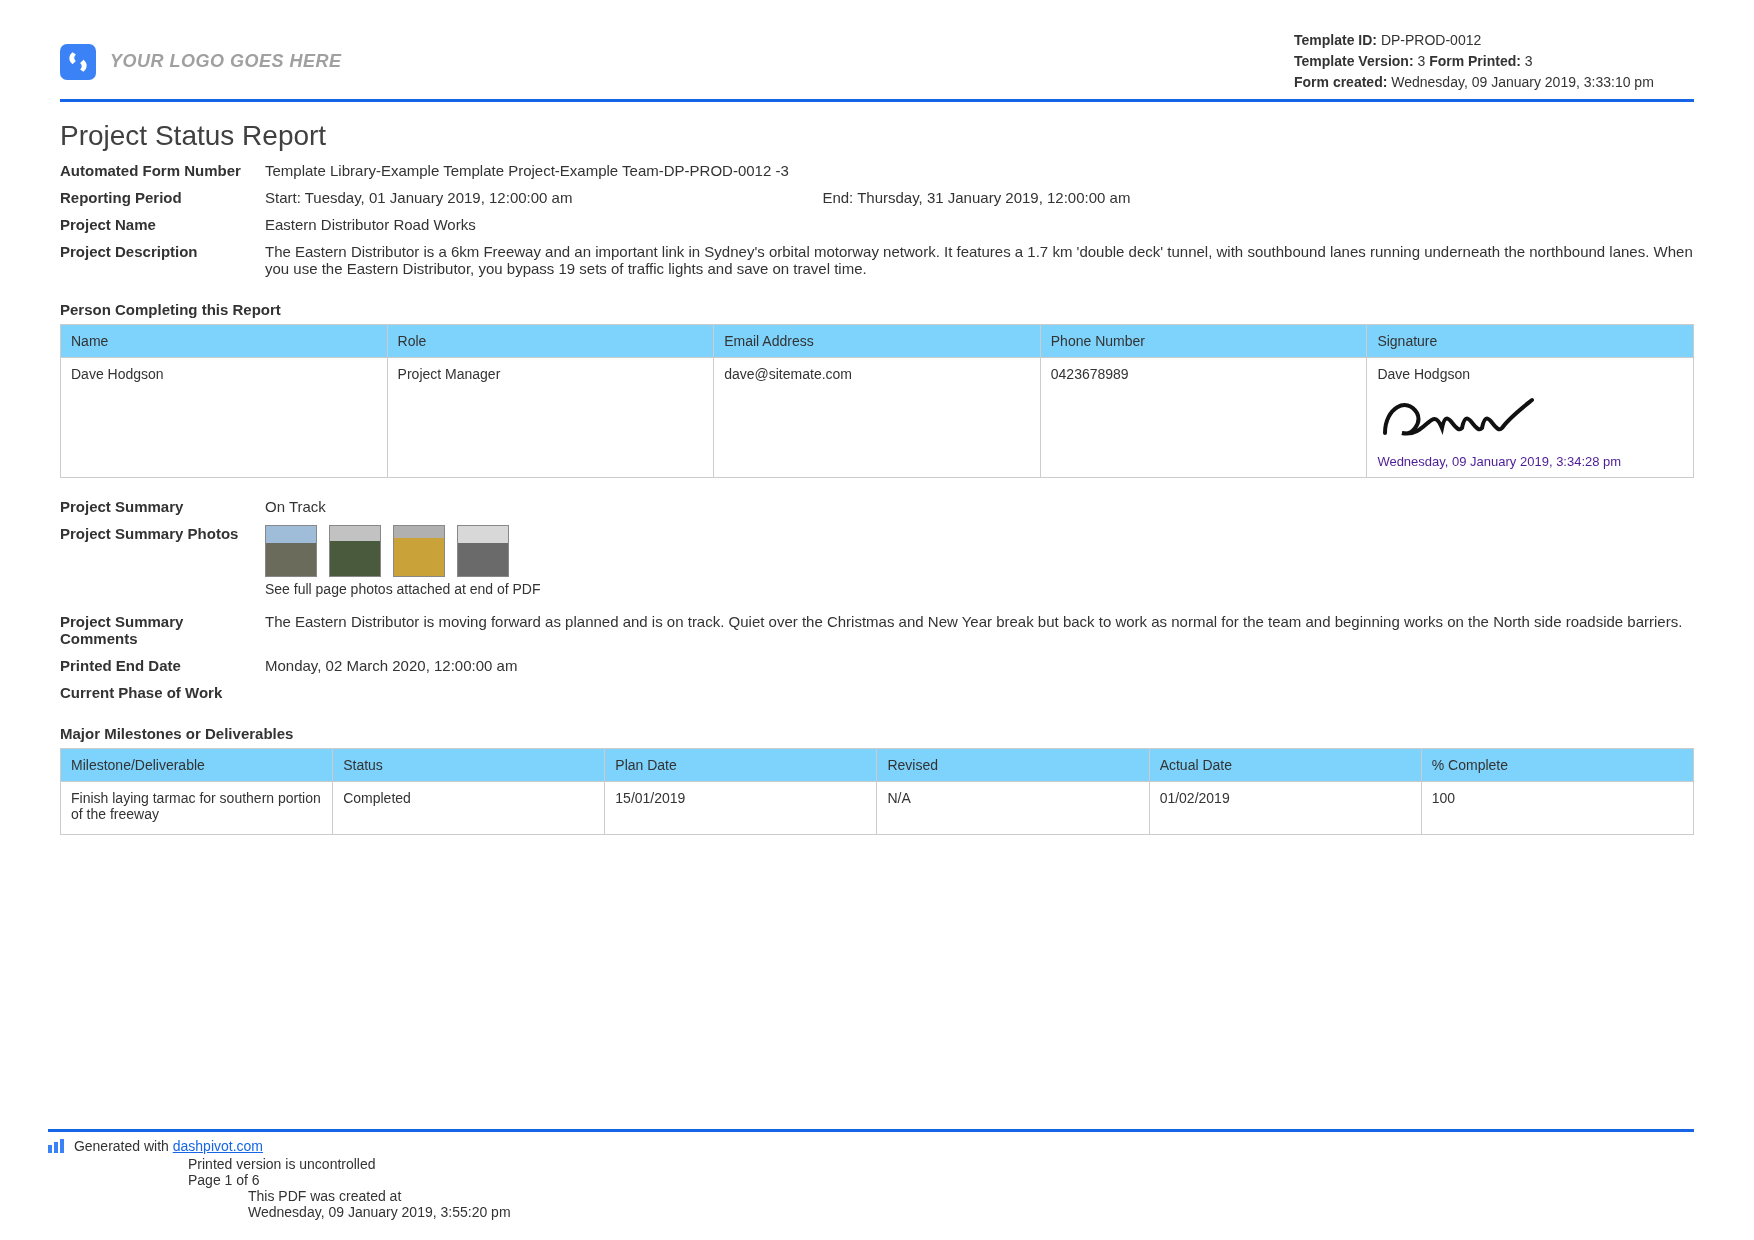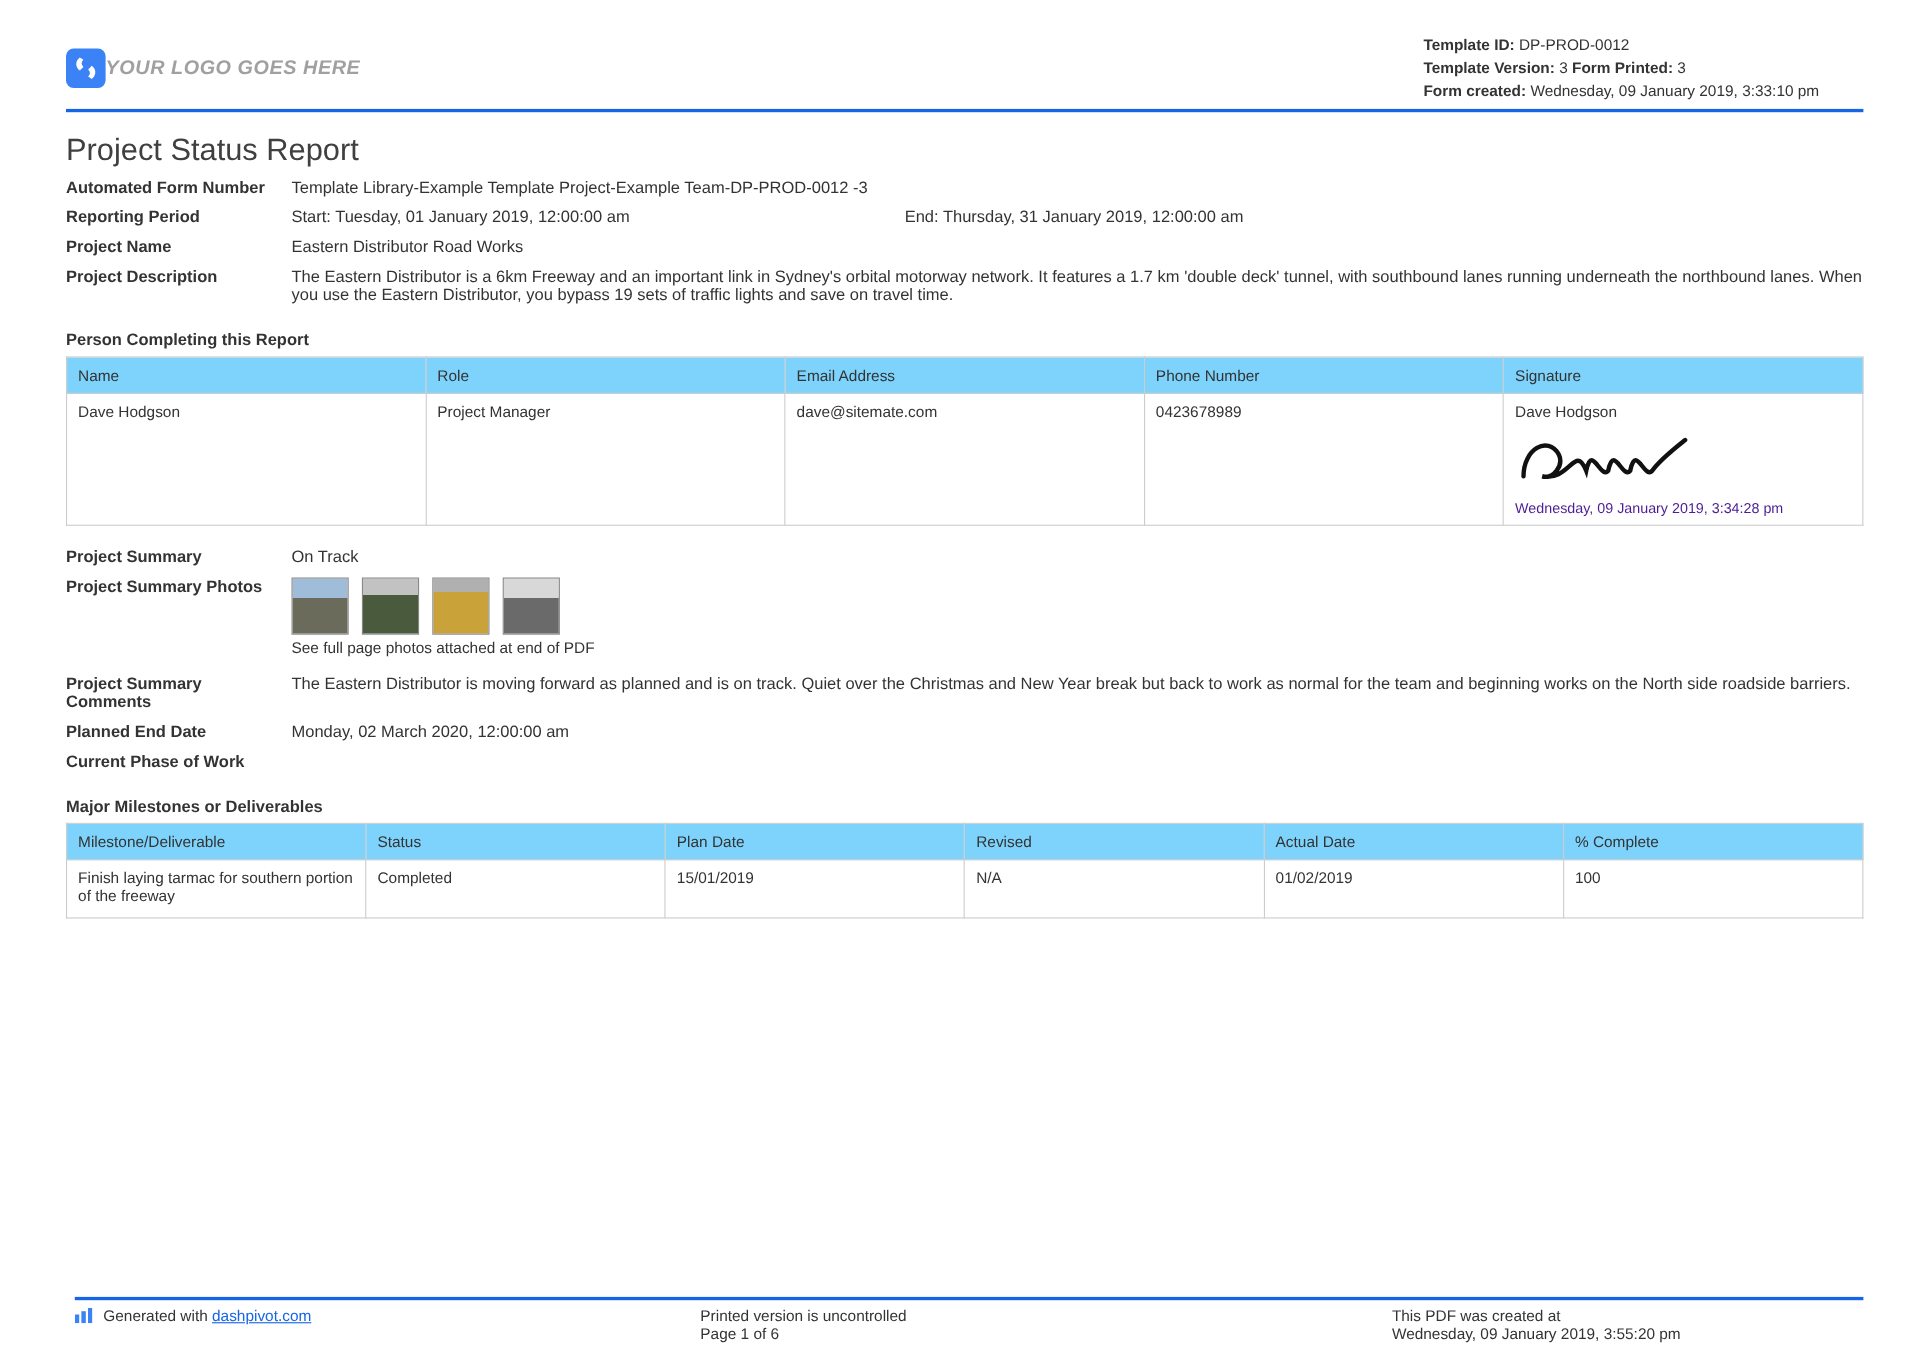--- a/index.html
+++ b/index.html
@@ -19,20 +19,21 @@
   }
   .header {
     display: flex;
     justify-content: space-between;
     border-bottom: 3px solid #1565e6;
     padding-bottom: 6px;
   }
   .logo-block {
     display: flex;
     align-items: center;
+    gap: 14px;
   }
   .logo {
     width: 36px;
     height: 36px;
     background: #3b82f6;
     border-radius: 7px;
     display: flex;
     align-items: center;
     justify-content: center;
   }
@@ -111,28 +112,29 @@
     background: linear-gradient(180deg,#9fbdd8 35%, #6b6b5c 35%, #6b6b5c 100%);
     border: 1px solid #888;
   }
   .photo.p2 { background: linear-gradient(180deg,#c2c2c2 30%, #4a5a3c 30%); }
   .photo.p3 { background: linear-gradient(180deg,#b0b0b0 25%, #caa23a 25%); }
   .photo.p4 { background: linear-gradient(180deg,#d8d8d8 35%, #6a6a6a 35%); }
   .photo-caption { font-size: 14px; color:#333; }
   .footer {
     position: absolute;
     bottom: 20px;
-    left: 68px;
+    left: 48px;
     right: 60px;
     border-top: 3px solid #1565e6;
     padding-top: 6px;
     display: flex;
     justify-content: space-between;
     font-size: 14px;
     color: #333;
+    flex-direction: column;
   }
   .footer .col { flex:1; }
   .footer .col.center { text-align:left; padding-left:140px;}
   .footer .col.right { text-align:left; padding-left:200px;}
   .footer-icon {
     display:inline-block;
     vertical-align:middle;
     margin-right:6px;
   }
   .footer a { color:#1565e6; text-decoration:underline; cursor:pointer; }
@@ -230,21 +232,21 @@
         <div class="photo p4"></div>
       </div>
       <div class="photo-caption">See full page photos attached at end of PDF</div>
     </div>
   </div>
   <div class="field-row" style="margin-top:16px">
     <div class="field-label">Project Summary Comments</div>
     <div class="field-value">The Eastern Distributor is moving forward as planned and is on track. Quiet over the Christmas and New Year break but back to work as normal for the team and beginning works on the North side roadside barriers.</div>
   </div>
   <div class="field-row">
-    <div class="field-label">Planned End Date</div>
+    <div class="field-label">Printed End Date</div>
     <div class="field-value">Monday, 02 March 2020, 12:00:00 am</div>
   </div>
   <div class="field-row">
     <div class="field-label">Current Phase of Work</div>
   </div>
 
   <div class="section-header">Major Milestones or Deliverables</div>
   <table class="data-table milestones-table">
     <thead>
         <tr>

